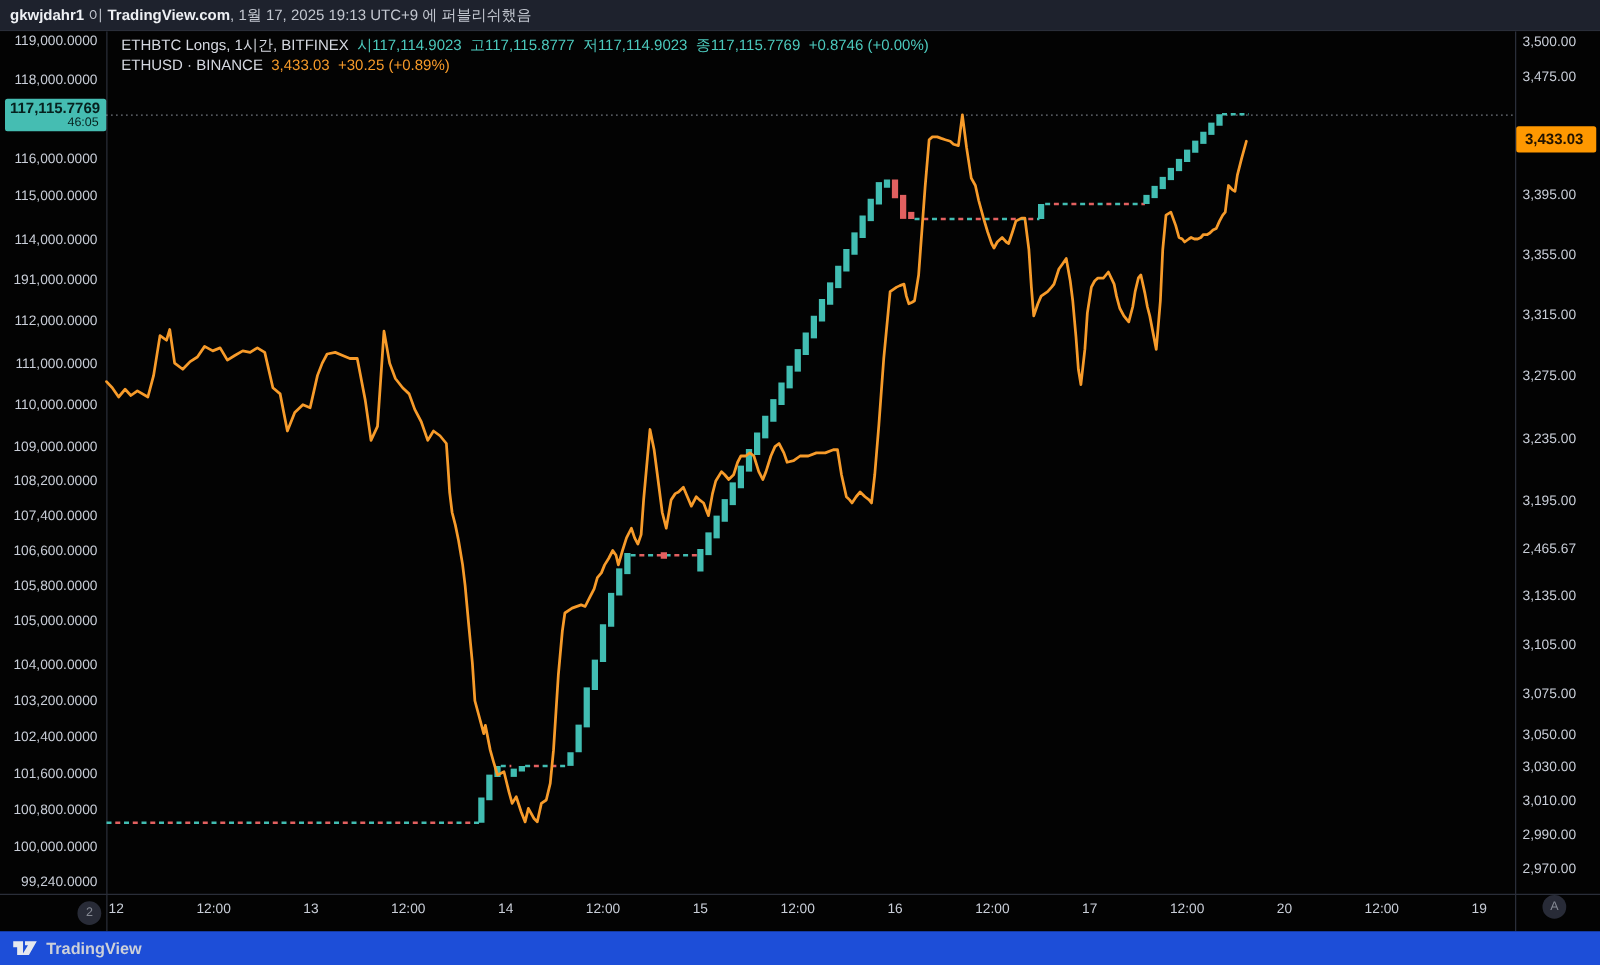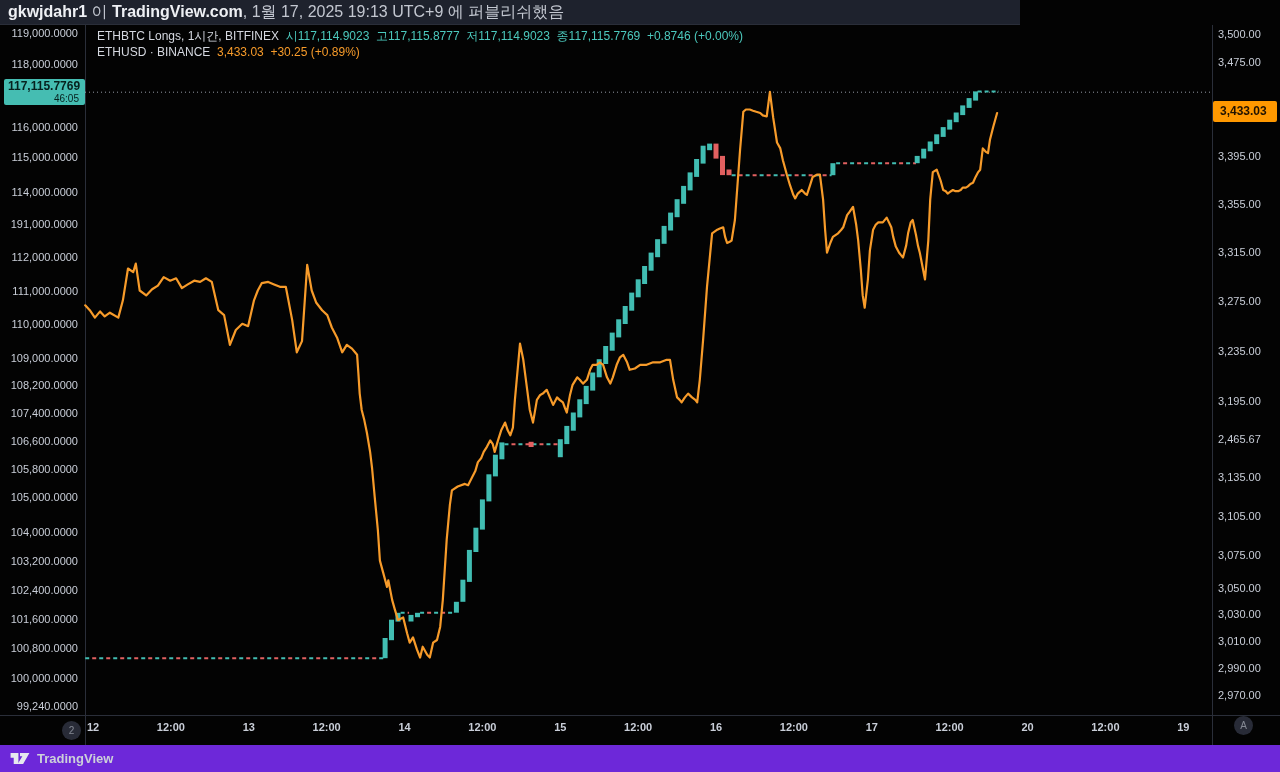--- a/index.html
+++ b/index.html
@@ -1,52 +1,52 @@
 <!DOCTYPE html>
 <html><head>
 <meta charset="utf-8">
 <style>
   *{box-sizing:border-box;margin:0;padding:0}
   html,body{width:1280px;height:772px;overflow:hidden;background:#000;
     font-family:"Liberation Sans","DejaVu Sans",sans-serif;}
   #app{position:relative;width:1280px;height:772px;background:#030303;}
   
-  #topbar{position:absolute;left:0;top:0;width:1020px;height:25px;background:#1e222d;
+  #topbar{position:absolute;left:0;top:0;width:1280px;height:25px;background:#1e222d;
     border-bottom:1px solid #2a2e39;display:flex;align-items:center;padding-left:8px;
-    font-size:16px;color:#c3c7d0;white-space:pre;text-align:center;}
+    font-size:12px;color:#c3c7d0;white-space:pre;text-align:center;}
   #topbar .b{color:#eef0f4;font-weight:bold;}
   
   #chart{position:absolute;left:0;top:25px;width:1280px;height:720px;background:#030303;}
   #plot{position:absolute;left:0;top:0;}
   
   #legend{position:absolute;left:97px;top:3px;font-size:12px;line-height:16px;z-index:5;}
   .lrow{white-space:pre;}
   .lrow .t{color:#d5d8e0;}
   .lrow .teal{color:#4cc9bd;}
   .lrow .org{color:#f79b2a;}
   
   #laxis{position:absolute;left:0;top:0;width:85px;height:690px;z-index:3;}
   #laxis .tick{position:absolute;right:7px;font-size:11px;color:#c9ced8;}
   #raxis{position:absolute;left:1212px;top:0;width:68px;height:690px;z-index:3;}
   #raxis .tick{position:absolute;left:6px;font-size:11px;color:#c9ced8;}
   #taxis{position:absolute;left:0;top:690px;width:1280px;height:30px;z-index:3;}
-  #taxis .tick{position:absolute;top:6px;transform:translateX(-50%);font-size:11px;color:#c9ced8;font-weight:bold;}
+  #taxis .tick{position:absolute;top:6px;transform:translateX(-50%);font-size:11px;color:#c9ced8;}
   
   #ltag{position:absolute;left:4px;width:81px;height:26px;background:#45bdb2;color:#06211e;
     z-index:6;border-radius:2px;padding:1px 6px 1px 4px;text-align:right;}
   #ltag .v{font-size:12px;font-weight:bold;line-height:13px;}
   #ltag .c{font-size:10px;line-height:11px;}
   #rtag{position:absolute;left:1213px;width:64px;height:21px;background:#ff9800;color:#211300;
     z-index:6;border-radius:2px;font-size:12px;font-weight:bold;line-height:21px;padding-left:7px;}
   
   .circlebtn{position:absolute;width:19px;height:19px;border-radius:50%;background:#2f3341;
     color:#9ca1ad;font-size:10px;display:flex;align-items:center;justify-content:center;
     z-index:7;opacity:.85;}
   
-  #footer{position:absolute;left:0;top:745px;width:1280px;height:27px;background:#6d28d9;
+  #footer{position:absolute;left:0;top:745px;width:1280px;height:27px;background:#1d4ed8;
     display:flex;align-items:center;padding-left:9px;}
   #footer .brand{color:#ccd0d9;font-size:13px;font-weight:bold;margin-left:6px;}
 </style>
 </head>
 <body>
 
 <div id="app">
 
   <div id="topbar">
     <span class="b">gkwjdahr1</span><span> 이 </span><span class="b">TradingView.com</span><span>, 1월 17, 2025 19:13 UTC+9 에 퍼블리쉬했음</span>

